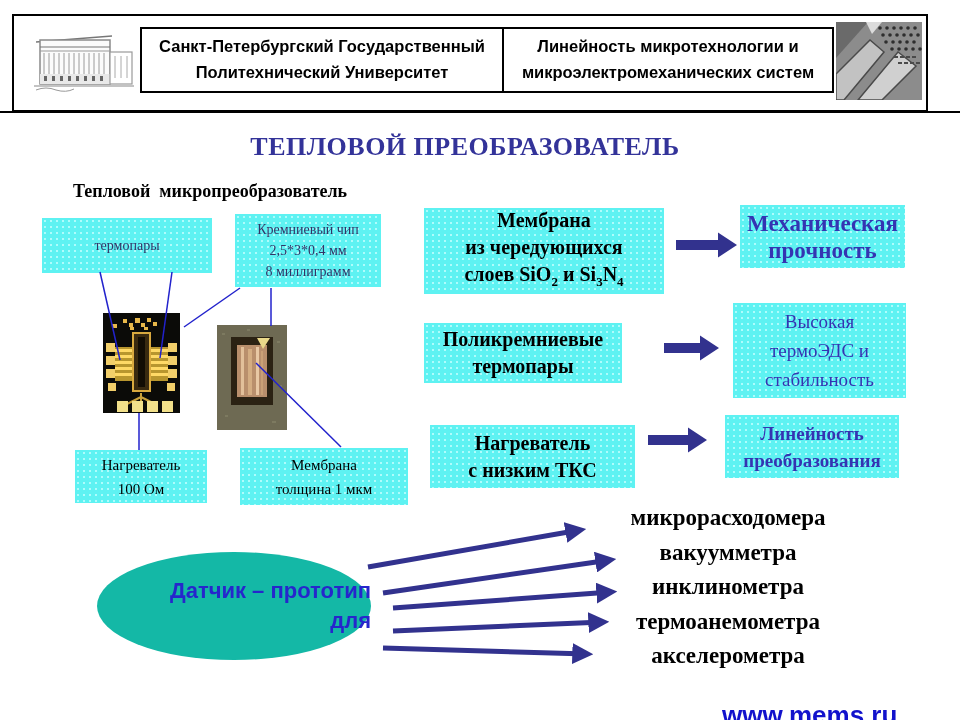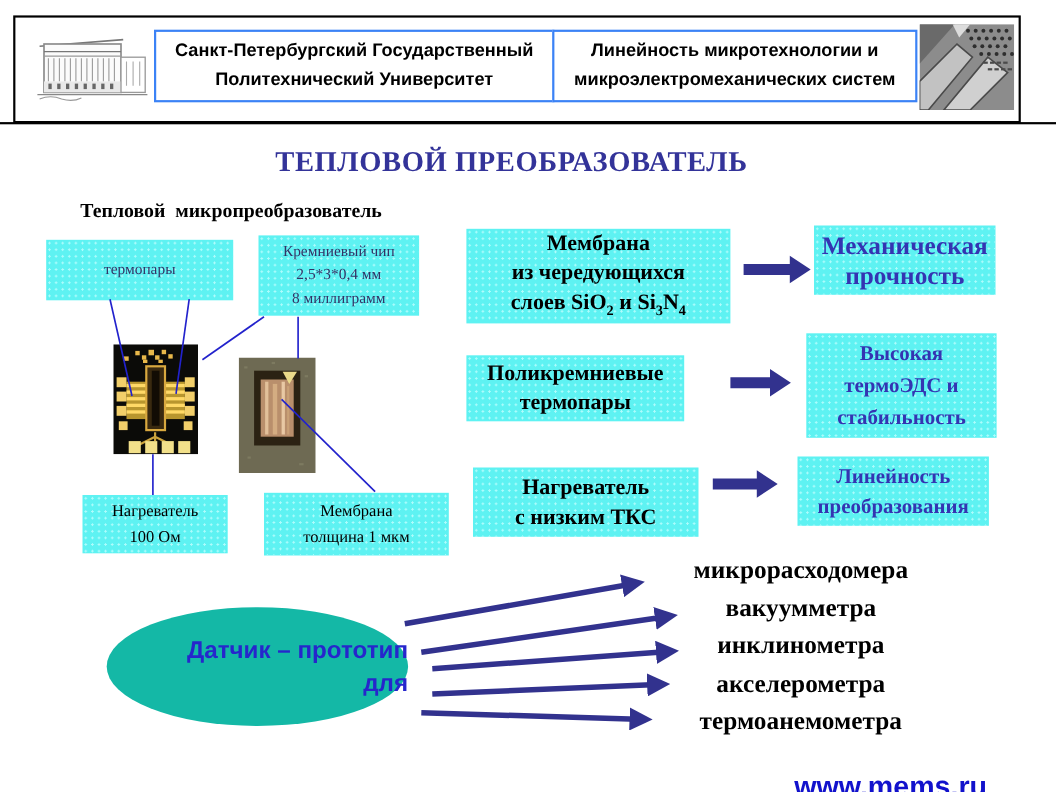--- a/index.html
+++ b/index.html
@@ -7,21 +7,21 @@
     position:relative; width:960px; height:720px; background:#ffffff;
     font-family:"Liberation Serif", serif; overflow:hidden;
   }
   
   .hdr-frame { position:absolute; left:12px; top:14px; width:912px; height:94px; border:2px solid #000; }
   .hdr-divider { position:absolute; left:0; top:111px; width:960px; height:2px; background:#000; }
   .hdr-img { position:absolute; }
   #building-img { left:32px; top:26px; width:104px; height:72px; }
   #hdrchip-img { left:836px; top:22px; width:86px; height:78px; }
   .hdr-box {
-    position:absolute; top:27px; height:62px; border:2px solid #3b82f6; background:#fff;
+    position:absolute; top:27px; height:62px; border:2px solid #000000; background:#fff;
     display:flex; flex-direction:column; justify-content:center; text-align:center;
     font-family:"Liberation Sans", sans-serif; font-weight:bold; font-size:16.5px; line-height:1.55; color:#000;
   }
   #uni-box { left:140px; width:360px; }
   #lab-box { left:502px; width:328px; }
   
   .title {
     position:absolute; left:0; top:132px; width:930px; text-align:center;
     font-weight:bold; font-size:26px; letter-spacing:0.5px; color:#333399;
   }
@@ -38,21 +38,21 @@
     text-align:center;
   }
   #b-thermo   { left:42px;  top:218px; width:170px; height:55px; color:#333366; font-size:14px; line-height:26px; }
   #b-chip     { left:235px; top:214px; width:146px; height:73px; color:#333366; font-size:14px; line-height:21px; }
   #b-heat100  { left:75px;  top:450px; width:132px; height:53px; color:#000;    font-size:15px; line-height:24px; }
   #b-mem1     { left:240px; top:448px; width:168px; height:57px; color:#000;    font-size:15px; line-height:24px; }
   #b-memlayers{ left:424px; top:208px; width:240px; height:86px; color:#000;    font-weight:bold; font-size:20px; line-height:27px; }
   #b-poly     { left:424px; top:323px; width:198px; height:60px; color:#000;    font-weight:bold; font-size:20px; line-height:27px; }
   #b-heattks  { left:430px; top:425px; width:205px; height:63px; color:#000;    font-weight:bold; font-size:20px; line-height:27px; }
   #b-mech     { left:740px; top:205px; width:165px; height:63px; color:#3434b2; font-weight:bold; font-size:23px; line-height:27px; }
-  #b-emf      { left:733px; top:303px; width:173px; height:95px; color:#3434b2; font-weight:bold; font-size:19px; line-height:29px; }
+  #b-emf      { left:733px; top:303px; width:173px; height:95px; color:#3434b2; font-weight:normal; font-size:19px; line-height:29px; }
   #b-lin      { left:725px; top:415px; width:174px; height:63px; color:#3434b2; font-weight:bold; font-size:19px; line-height:27px; }
   sub { font-size:0.65em; }
   
   .micro { position:absolute; z-index:1; }
   #chip-left  { left:103px; top:313px; width:77px; height:100px; }
   #chip-right { left:217px; top:325px; width:70px; height:105px; }
   
   .ellipse {
     position:absolute; left:97px; top:552px; width:274px; height:108px; border-radius:50%;
     background:#14b8a6; z-index:1;
@@ -303,22 +303,22 @@
 
   <div class="ellipse">
     <div>Датчик – прототип</div>
     <div>для</div>
   </div>
 
   <div class="apps">
     <div>микрорасходомера</div>
     <div>вакуумметра</div>
     <div>инклинометра</div>
+    <div>термоанемометра</div>
     <div>акселерометра</div>
-    <div>термоанемометра</div>
   </div>
 
   <div class="website">www.mems.ru</div>
 
   <svg class="overlay" width="960" height="720" viewBox="0 0 960 720">
     <defs>
       <marker id="ah" viewBox="0 0 10 10" refX="7" refY="5" markerWidth="4.2" markerHeight="4.2" orient="auto">
         <path d="M0,0 L10,5 L0,10 z" fill="#32328e"></path>
       </marker>
     </defs>

